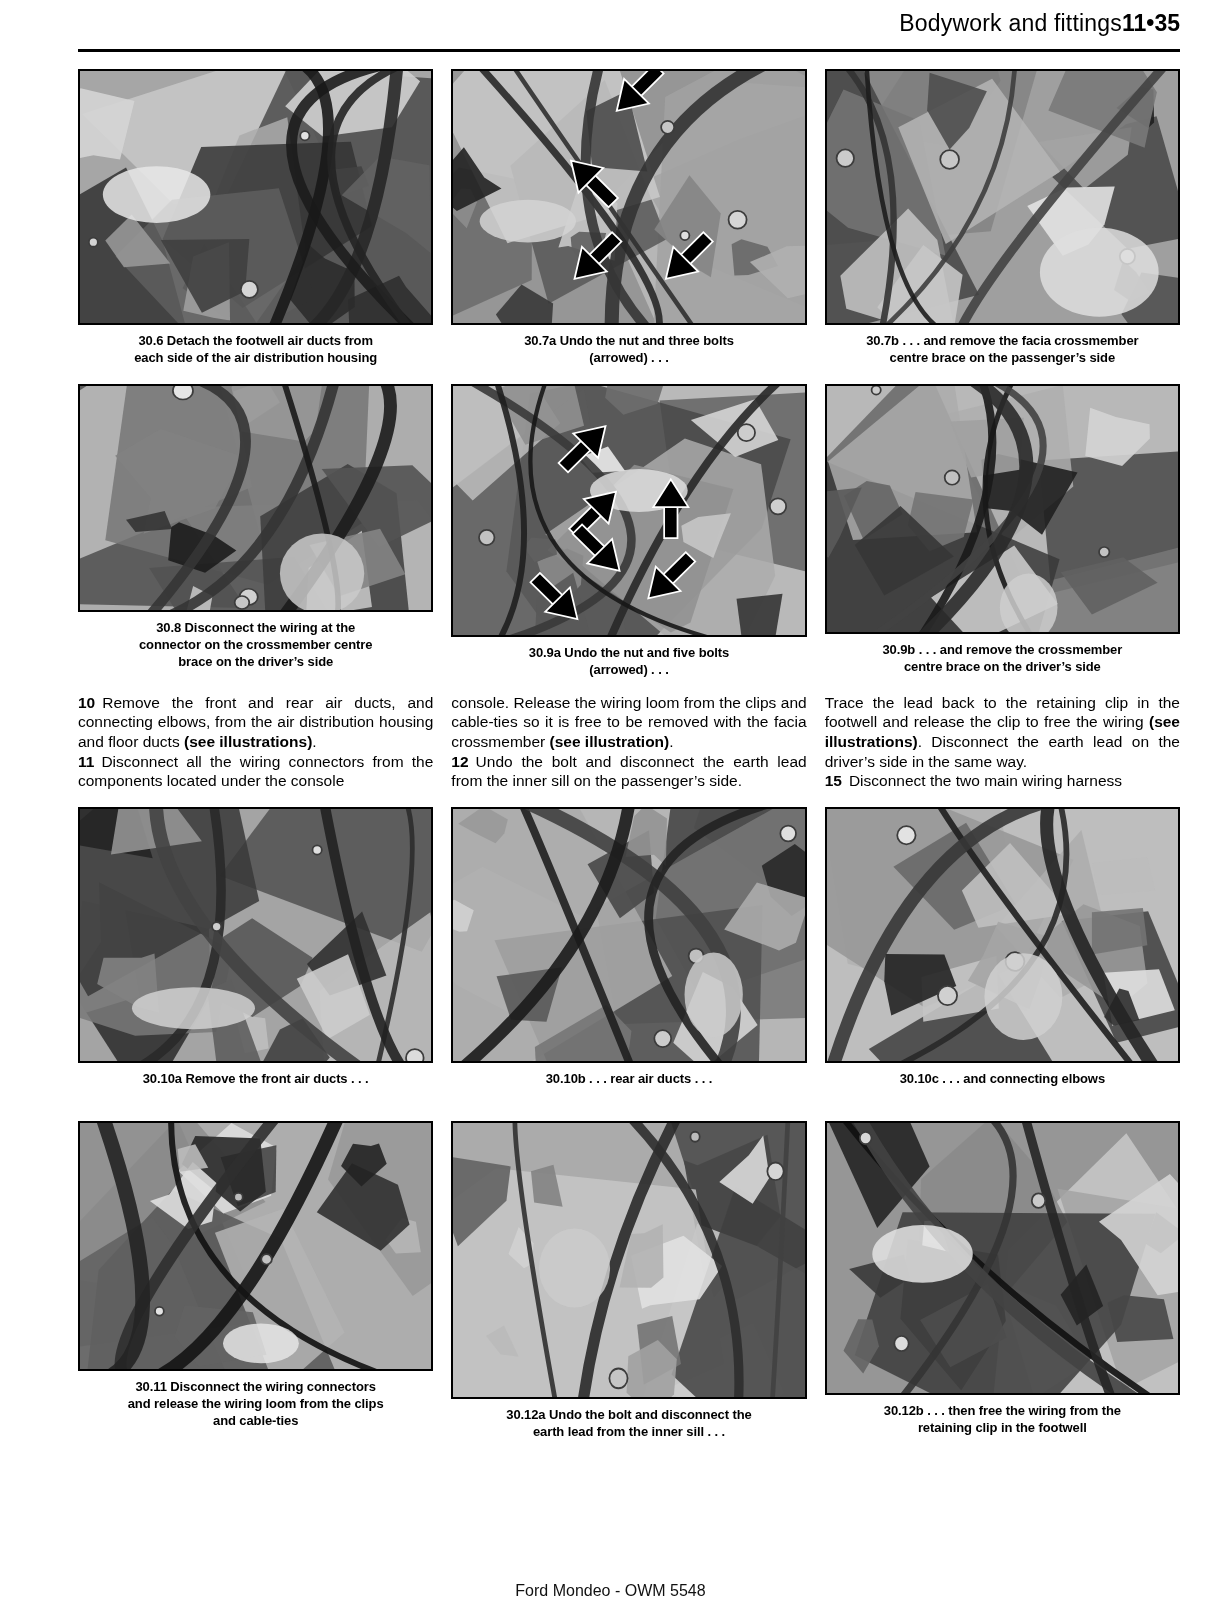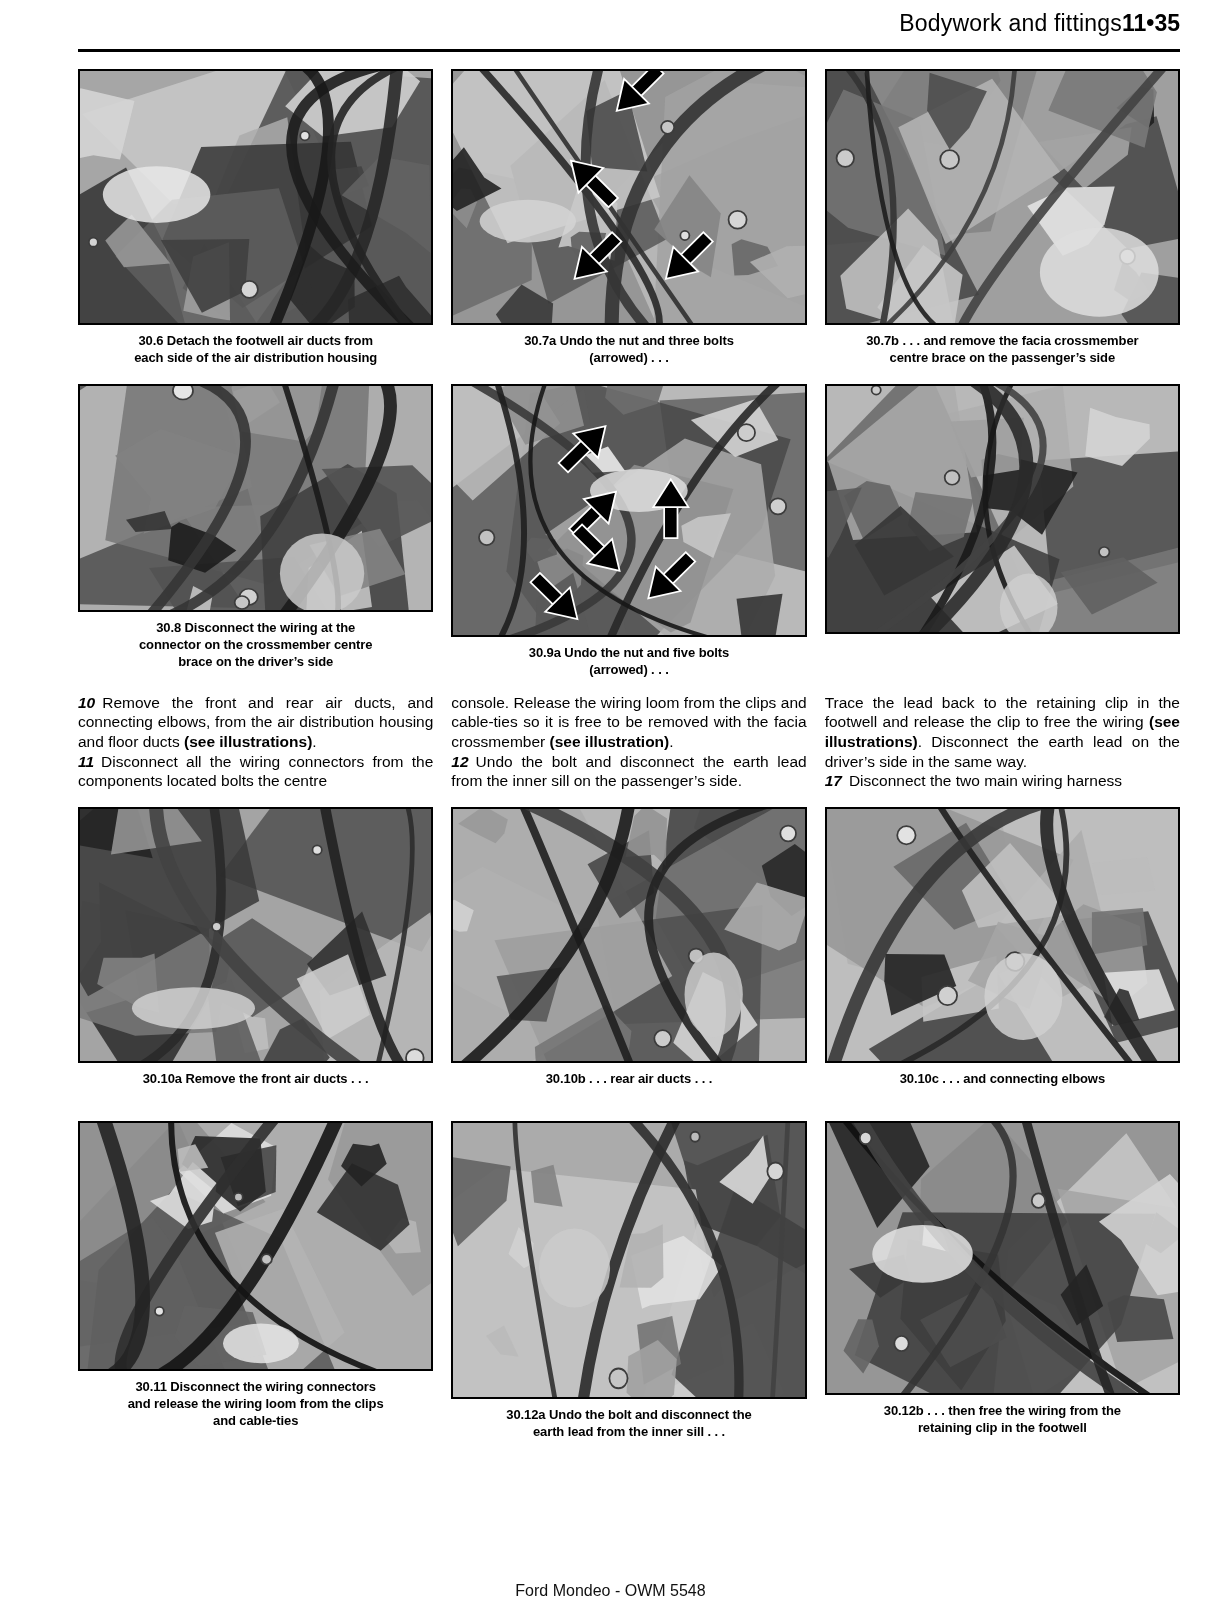--- a/index.html
+++ b/index.html
@@ -19,21 +19,21 @@
   .photo{border:2px solid #000;box-sizing:border-box;background:#8a8a8a;}
   .photo svg{display:block;width:100%;height:100%;}
   .h256{height:256px}.h228{height:228px}.h253{height:253px}.h250{height:250px}
   .h278{height:278px}.h274{height:274px}
   .cap{font-weight:700;font-size:13px;line-height:1.28;text-align:center;
        margin:8px 2px 0;white-space:pre-line;letter-spacing:-.1px;}
   .bodytext{display:grid;grid-template-columns:repeat(3,1fr);column-gap:18px;margin-top:14px;
             font-size:15.5px;line-height:1.27;text-align:justify;}
   .bodytext p{margin:0;}
   .b{font-weight:700;}
-  .num{font-weight:700;margin-right:7px;font-style:italic;}
+  .num{font-weight:700;margin-right:7px;}
   .pagefoot{position:absolute;left:0;right:0;bottom:0;text-align:center;font-size:16px;color:#111;}
 </style>
 </head>
 <body>
 
 <div class="page">
   <div class="content">
 
     <div class="pagehead">
       <span class="ttl">Bodywork and fittings</span>
@@ -268,35 +268,37 @@
               <path d="M 43.2 -4 Q 56.3 28.5 25.1 76" stroke="rgb(25,25,25)" stroke-width="2.28" fill="none" opacity="0.9"></path>
               <path d="M 54.2 -4 Q 33.2 34.9 60.0 76" stroke="rgb(24,24,24)" stroke-width="1.45" fill="none" opacity="0.9"></path>
               <path d="M 41.6 -4 Q 93.8 17.0 9.2 76" stroke="rgb(67,67,67)" stroke-width="2.01" fill="none" opacity="0.9"></path>
               <path d="M 38.3 -4 Q 80.9 21.3 25.0 76" stroke="rgb(42,42,42)" stroke-width="3.98" fill="none" opacity="0.9"></path>
               <circle cx="78.9" cy="48.6" r="1.48" fill="rgb(195,195,195)" stroke="rgb(60,60,60)" stroke-width="0.5"></circle>
               <circle cx="35.6" cy="26.8" r="2.10" fill="rgb(193,193,193)" stroke="rgb(60,60,60)" stroke-width="0.5"></circle>
               <circle cx="14.0" cy="1.2" r="1.31" fill="rgb(204,204,204)" stroke="rgb(60,60,60)" stroke-width="0.5"></circle>
               <ellipse cx="57.4" cy="64.8" rx="8.2" ry="9.9" fill="rgb(206,206,206)" opacity="0.85"></ellipse>
             </svg>
         </div>
+        <figcaption class="cap">30.9b  . . . and remove the crossmember
+centre brace on the driver’s side</figcaption>
       </figure>
     </div>
 
     <div class="bodytext">
       <div class="bcol">
         <p><span class="num">10</span><span>Remove the front and rear air ducts, and connecting elbows, from the air distribution housing and floor ducts </span><span class="b">(see illustrations)</span><span>.</span></p>
-        <p><span class="num">11</span><span>Disconnect all the wiring connectors from the components located bolts the centre</span></p>
+        <p><span class="num">11</span><span>Disconnect all the wiring connectors from the components located under the console</span></p>
       </div>
       <div class="bcol">
         <p><span>console. Release the wiring loom from the clips and cable-ties so it is free to be removed with the facia crossmember </span><span class="b">(see illustration)</span><span>.</span></p>
         <p><span class="num">12</span><span>Undo the bolt and disconnect the earth lead from the inner sill on the passenger’s side.</span></p>
       </div>
       <div class="bcol">
         <p><span>Trace the lead back to the retaining clip in the footwell and release the clip to free the wiring </span><span class="b">(see illustrations)</span><span>. Disconnect the earth lead on the driver’s side in the same way.</span></p>
-        <p><span class="num">17</span><span>Disconnect the two main wiring harness</span></p>
+        <p><span class="num">15</span><span>Disconnect the two main wiring harness</span></p>
       </div>
     </div>
 
     <div class="figrow" id="row3">
       <figure class="fig">
         <div class="photo h256">
           <svg class="photo-art" viewBox="0 0 100 72" preserveAspectRatio="none">
               <rect x="-1" y="-1" width="102" height="74" fill="rgb(164,164,164)"></rect>
               <polygon points="37.2,53.5 18.9,84.9 -2.4,51.6 0.7,26.2 36.7,34.2" fill="rgb(42,42,42)" opacity="0.85"></polygon>
               <polygon points="16.9,53.5 -21.4,65.3 -21.2,25.5 11.2,18.0" fill="rgb(160,160,160)" opacity="0.85"></polygon>

